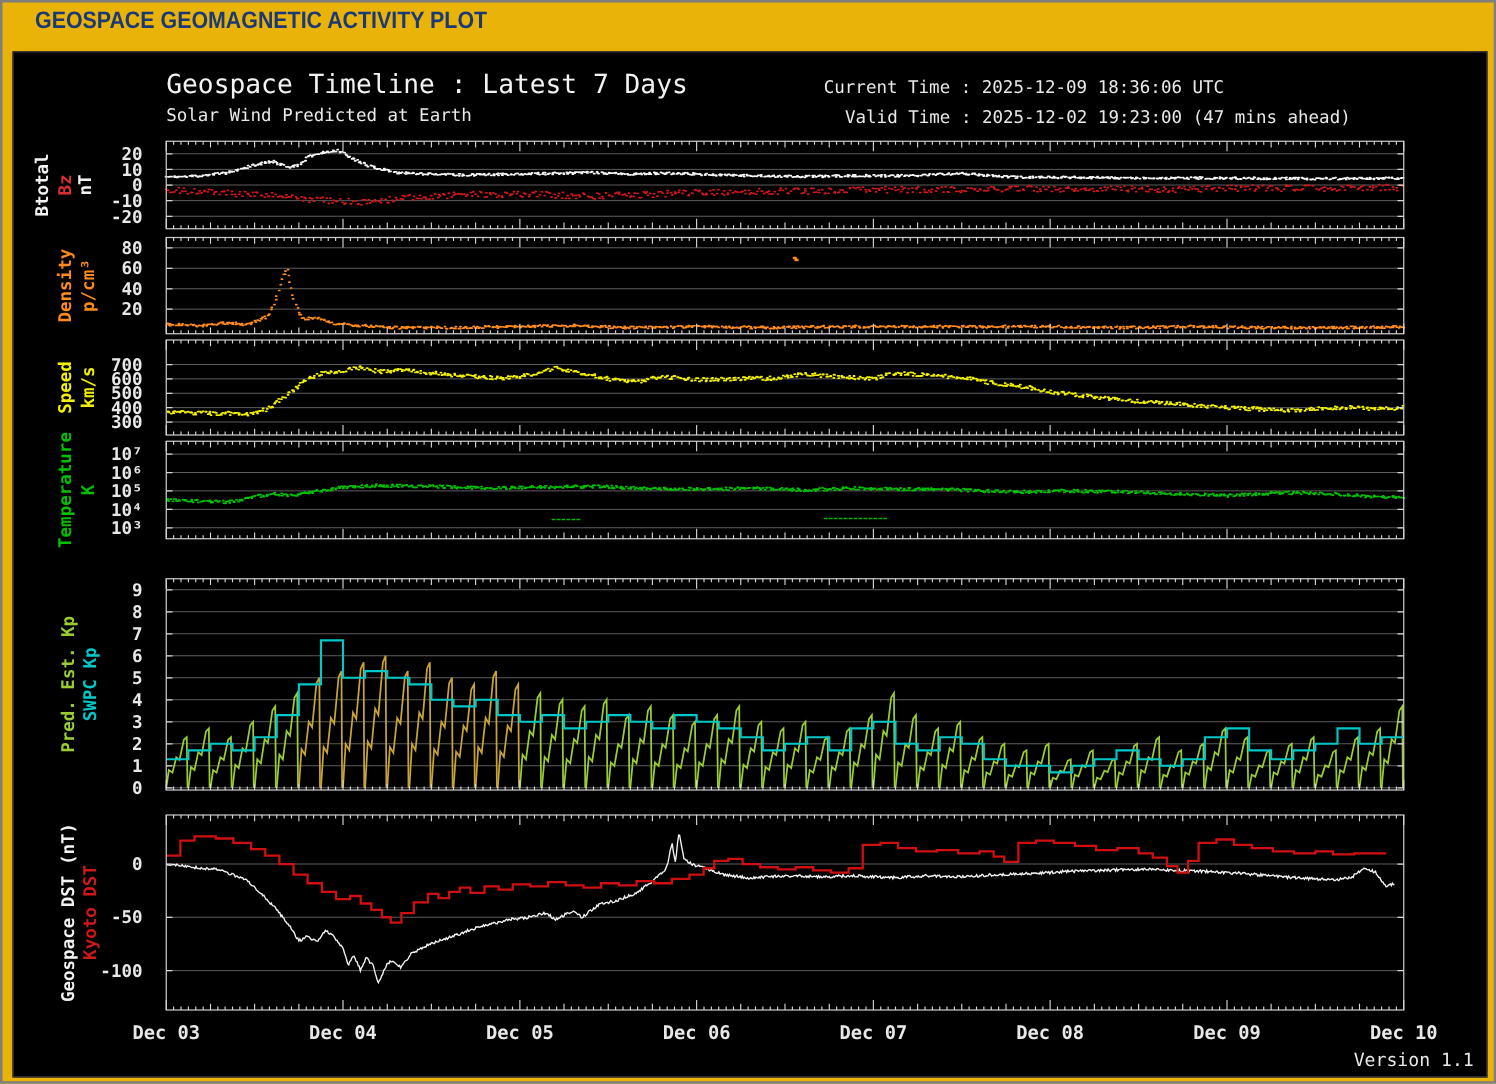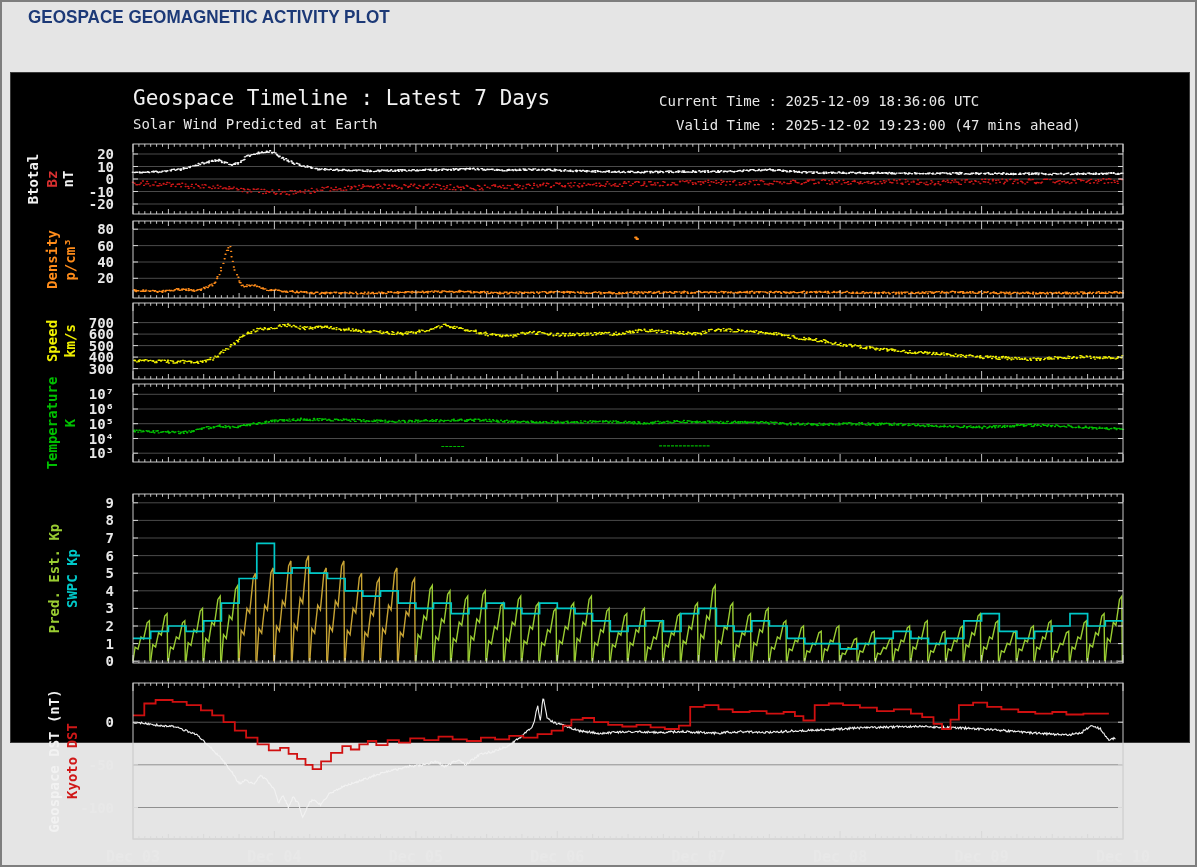--- a/index.html
+++ b/index.html
@@ -1,22 +1,22 @@
 <!DOCTYPE html>
 <html><head>
 <meta charset="utf-8">
 <style>
   html,body{margin:0;padding:0;background:#b8b8b8;}
-  .page{position:relative;width:1197px;height:867px;background:#e5e5e5;border:2px solid #7e7e7e;
+  .page{position:relative;width:1197px;height:867px;background:#eab308;border:2px solid #7e7e7e;
         box-sizing:border-box;font-family:"DejaVu Sans Mono",monospace;overflow:hidden;}
   .header{position:absolute;left:26px;top:4px;}
   .header span{font-family:"Liberation Sans",sans-serif;font-weight:bold;font-size:19px;color:#1c3977;
         display:inline-block;transform:scaleX(0.9);transform-origin:left center;}
-  .plot-box{position:absolute;left:8px;top:39px;width:1180px;height:671px;background:#000;
-        border:1px solid #3a3a3a;box-sizing:border-box;margin-top:31px;}
+  .plot-box{position:absolute;left:8px;top:39px;width:1180px;height:821px;background:#000;
+        border:1px solid #3a3a3a;box-sizing:border-box;}
   .t{position:absolute;color:#e8e8e8;white-space:pre;}
   .title{left:122px;top:13px;font-size:21px;color:#f2f2f2;}
   .subtitle{left:122px;top:43px;font-size:14px;}
   .cur{left:648px;top:20px;font-size:14px;}
   .val{left:665px;top:44px;font-size:14px;}
   .kp-title{left:122px;top:398px;font-size:14px;}
   .foot-l{left:3px;top:799px;font-size:14.5px;}
   .foot-r{right:10px;top:799px;font-size:14.5px;}
   svg{position:absolute;left:0;top:0;}
   svg text{font-family:"DejaVu Sans Mono",monospace;}

